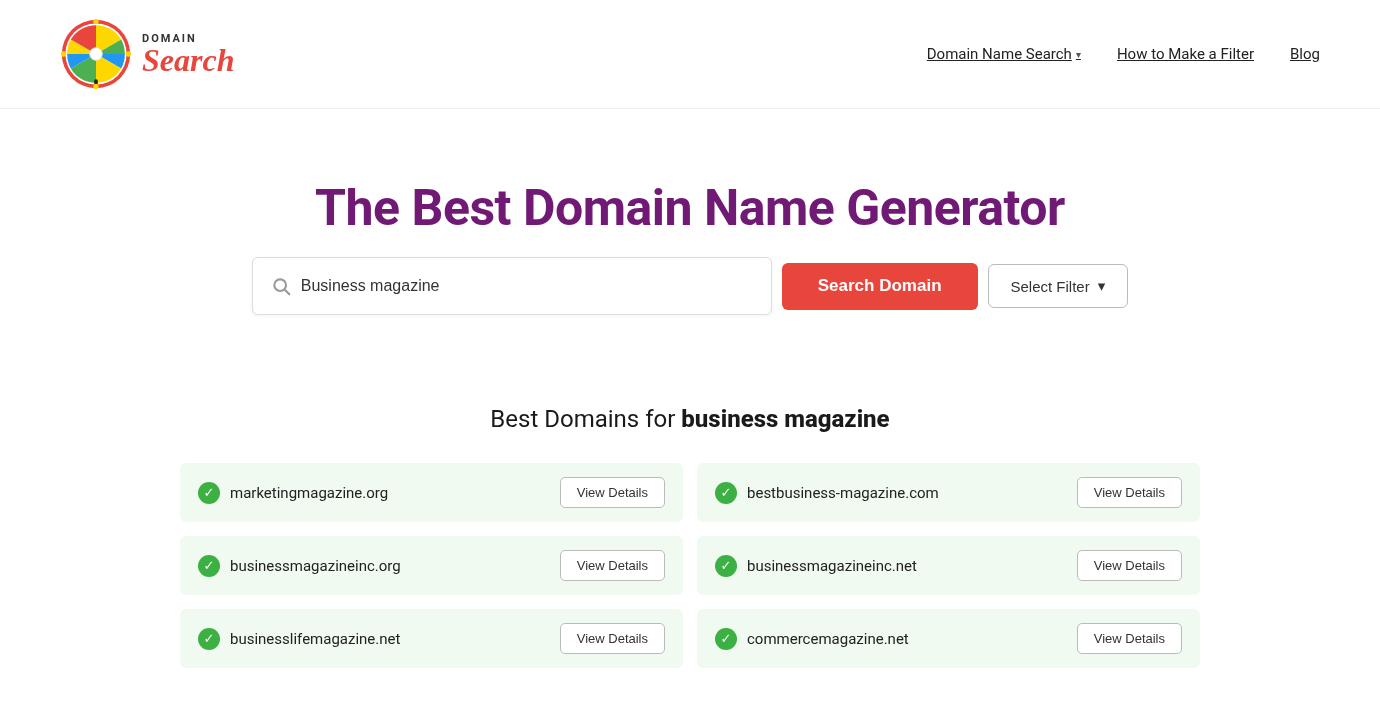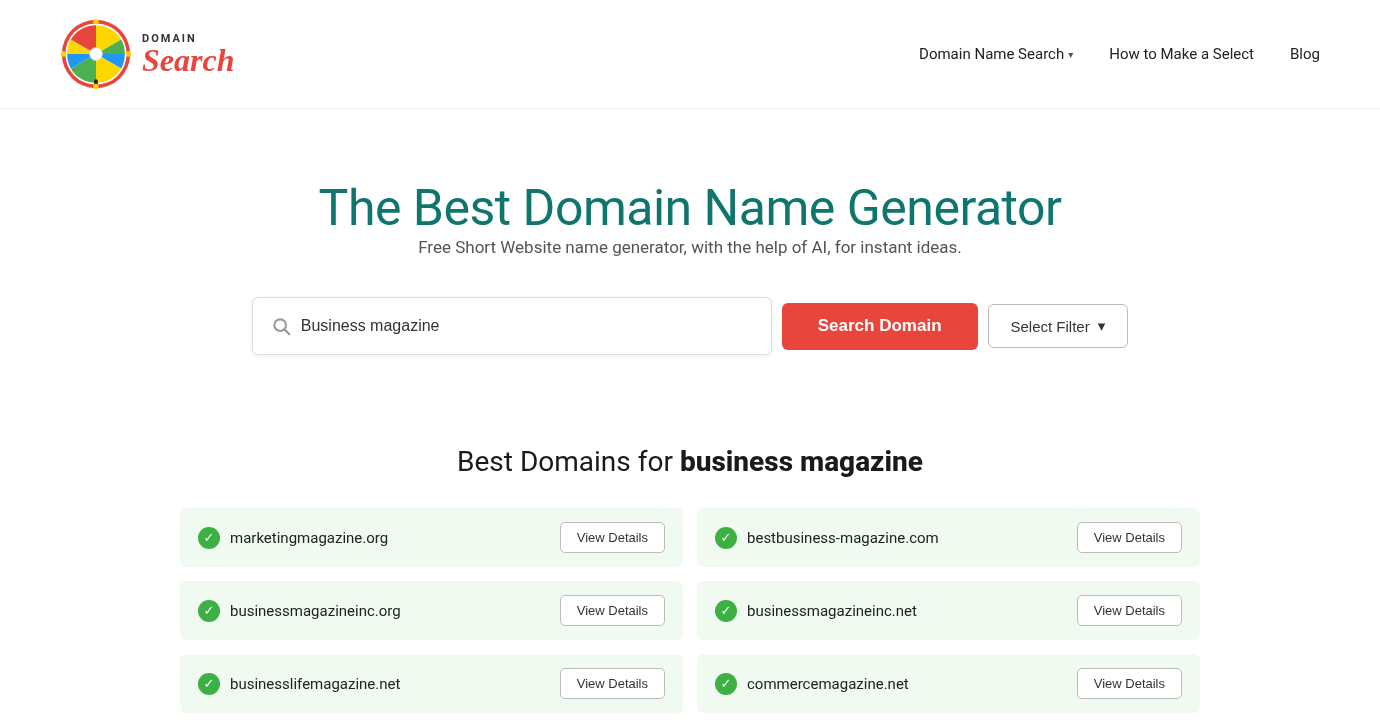--- a/index.html
+++ b/index.html
@@ -44,20 +44,21 @@
       font-size: 32px;
       font-weight: 700;
       color: #e8453c;
       font-family: Georgia, serif;
       font-style: italic;
     }
     nav {
       display: flex;
       align-items: center;
       gap: 36px;
+      text-decoration: underline;
     }
     .nav-item {
       font-size: 15px;
       color: #222;
       cursor: pointer;
       display: flex;
       align-items: center;
       gap: 4px;
     }
     .chevron-down {
@@ -65,22 +66,23 @@
       color: #555;
     }
 
     
     .hero {
       text-align: center;
       padding: 70px 40px 30px;
     }
     .hero-title {
       font-size: 50px;
-      font-weight: 400;
-      color: #0f766e;
+      font-weight: 700;
+      color: #701a75;
+      margin-bottom: 20px;
       letter-spacing: -0.5px;
     }
     .hero-subtitle {
       font-size: 17px;
       color: #555;
       margin-bottom: 40px;
     }
 
     
     .search-bar {
@@ -139,21 +141,21 @@
       color: #333;
       background: #fff;
       cursor: pointer;
     }
 
     
     .results-section {
       padding: 0 180px;
     }
     .results-title {
-      font-size: 28px;
+      font-size: 24px;
       font-weight: 400;
       text-align: center;
       margin-bottom: 30px;
       color: #1a1a1a;
     }
     .results-title strong {
       font-weight: 800;
     }
     .results-grid {
       display: grid;
@@ -235,31 +237,30 @@
       <span class="logo-wheel">Search</span>
     </div>
   </div>
 
   <nav>
     <span class="nav-item">
       <span>Domain Name Search</span>
       <span class="chevron-down">▾</span>
     </span>
     <span class="nav-item">
-      <span>How to Make a Select</span>
+      <span>How to Make a Filter</span>
     </span>
     <span class="nav-item">
       <span>Blog</span>
     </span>
   </nav>
 </header>
 
 <section class="hero">
   <h1 class="hero-title">The Best Domain Name Generator</h1>
-  <p class="hero-subtitle">Free Short Website name generator, with the help of AI, for instant ideas.</p>
 
   <div class="search-bar">
     <div class="search-input-wrap">
       <svg class="search-icon-svg" viewBox="0 0 24 24" fill="none" stroke="#999" stroke-width="2.5" stroke-linecap="round" stroke-linejoin="round">
         <circle cx="11" cy="11" r="7"></circle>
         <line x1="16.5" y1="16.5" x2="22" y2="22"></line>
       </svg>
       <input class="search-input" type="text" value="Business magazine" placeholder="Business magazine" style="">
     </div>
     <button class="search-btn">Search Domain</button>

